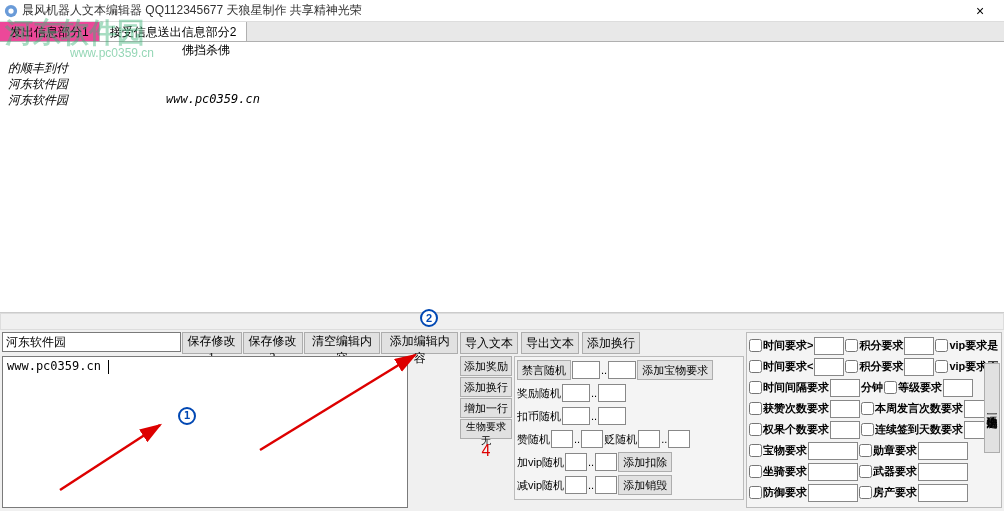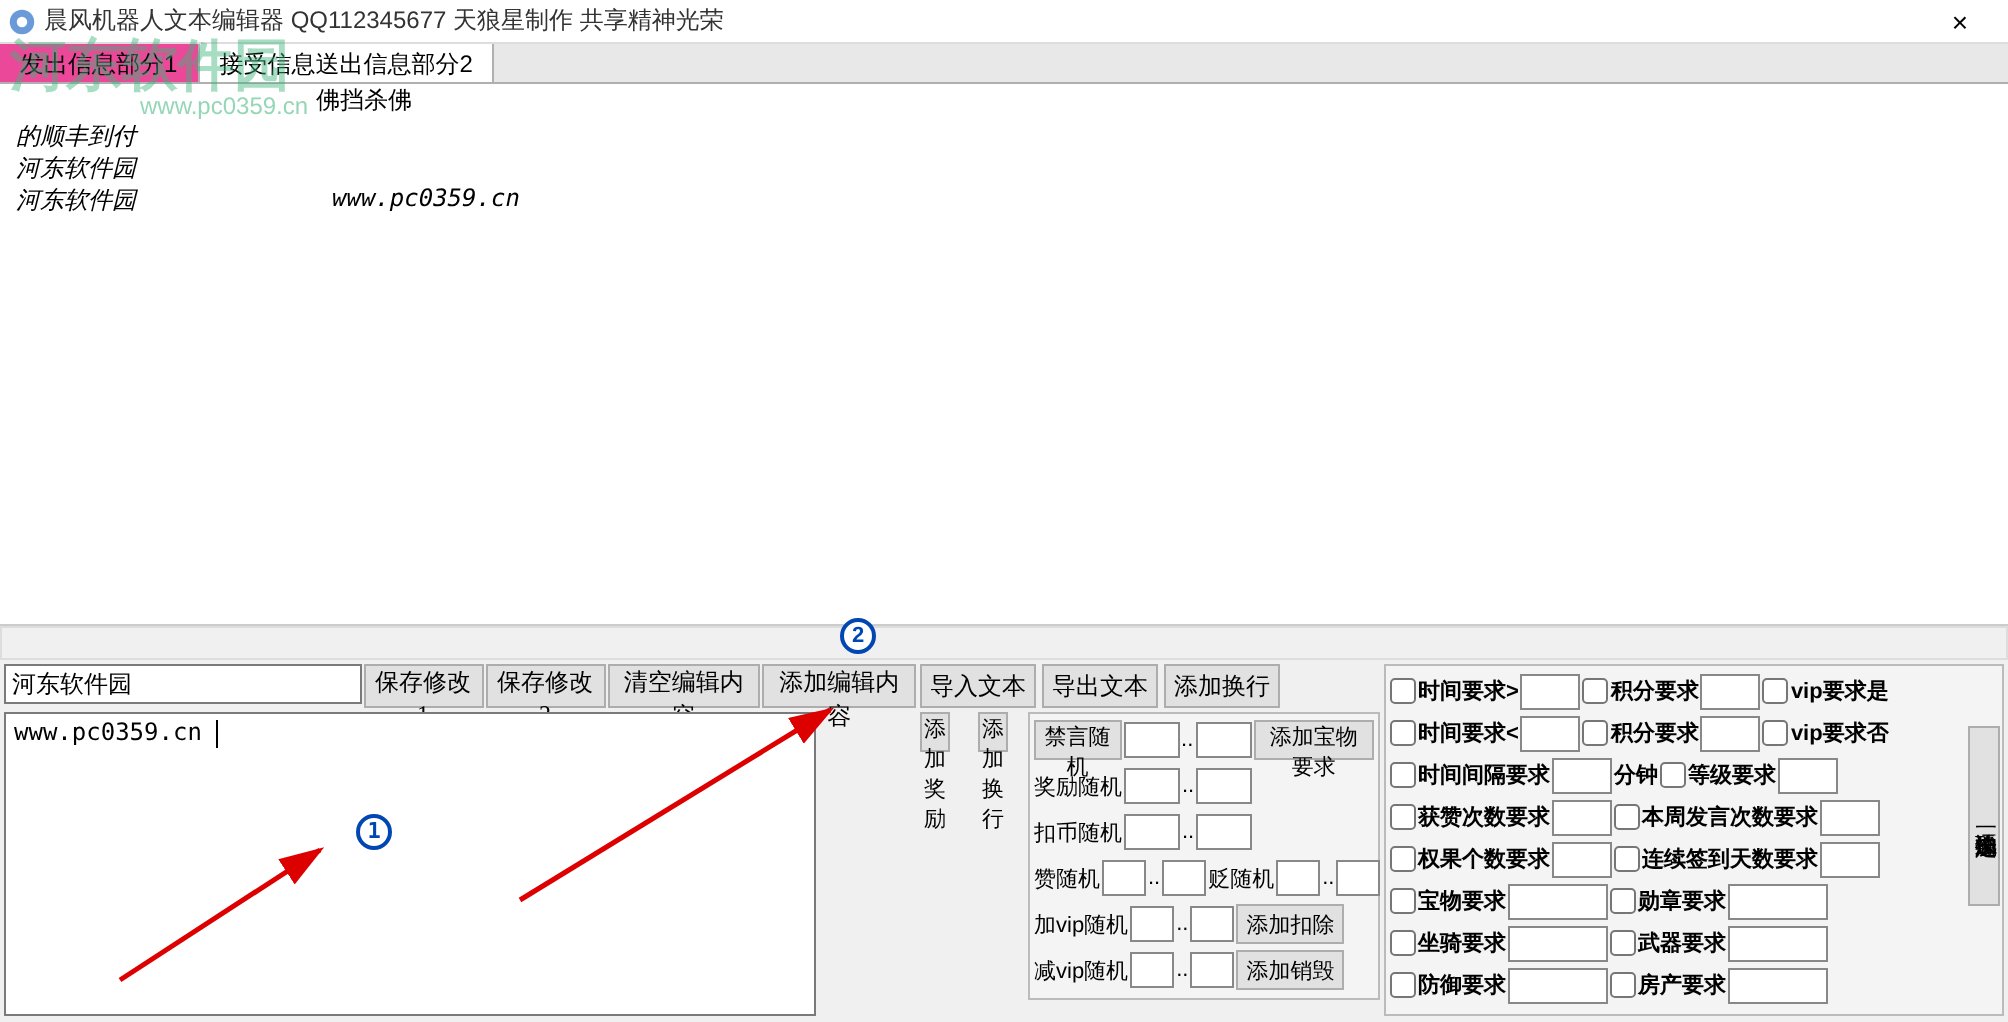--- a/index.html
+++ b/index.html
@@ -4,42 +4,42 @@
 <style>
 * { box-sizing: border-box; margin: 0; padding: 0; }
 body { font-family: "Microsoft YaHei", SimSun, sans-serif; font-size: 12px; background: #f0f0f0; width: 1004px; height: 511px; overflow: hidden; position: relative; }
 .titlebar { height: 22px; background: #fff; border-bottom: 1px solid #ddd; display: flex; align-items: center; padding: 0 4px; }
 .app-icon { width: 14px; height: 14px; margin-right: 4px; }
 .title-text { flex: 1; font-size: 12px; color: #333; }
 .close-btn { width: 40px; height: 20px; text-align: center; cursor: pointer; font-size: 14px; line-height: 20px; }
 .tabs { display: flex; background: #e8e8e8; border-bottom: 1px solid #b0b0b0; height: 20px; }
 .tab { padding: 2px 10px; border-right: 1px solid #b0b0b0; background: #ec4899; font-size: 12px; cursor: pointer; }
 .tab.active { background: #fff; }
-.content-top { background: #fff; height: 18px; padding: 0 0; display: flex; }
+.content-top { background: #fff; height: 18px; padding: 0 24px; display: flex; }
 .content-top .col1 { width: 158px; }
 .content-top .col2 { }
 .listview { background: #fff; height: 253px; border-bottom: 1px solid #ccc; overflow: auto; padding: 0 8px; font-family: SimSun, monospace; }
 .listrow { display: flex; height: 16px; font-style: italic; }
 .listrow .c1 { width: 158px; }
 .listrow .c2 { }
 .scrollbar-h { height: 17px; background: #f0f0f0; border: 1px solid #ddd; position: relative; }
 .marker { position: absolute; width: 18px; height: 18px; border-radius: 50%; border: 2px solid #0047b3; background: #fff; color: #0047b3; font-weight: bold; text-align: center; line-height: 14px; font-size: 11px; }
 .marker2 { left: 420px; top: 309px; }
 .lower { display: flex; padding: 2px; gap: 2px; }
 .left-col { width: 456px; }
 .row-btns { display: flex; gap: 1px; margin-bottom: 2px; }
 .txt-input { height: 20px; border: 1px solid #7a7a7a; padding: 0 3px; font-size: 12px; font-family: SimSun, monospace; }
 .txt-input.main { width: 192px; }
 .win-btn { height: 22px; border: 1px solid #adadad; background: #e1e1e1; font-size: 12px; padding: 0 4px; cursor: pointer; font-family: "Microsoft YaHei", SimSun; }
 .textarea-box { width: 406px; height: 152px; border: 1px solid #7a7a7a; background: #fff; padding: 2px 4px; font-family: SimSun, monospace; font-size: 12px; position: relative; }
 .marker1 { left: 175px; top: 50px; position: absolute; }
-.mid-col { width: 52px; display: flex; flex-direction: row; gap: 14px; padding-top: 24px; }
+.mid-col { width: 52px; display: flex; flex-direction: column; gap: 1px; padding-top: 24px; }
 .mid-col .win-btn { width: 52px; height: 20px; font-size: 11px; padding: 0 1px; }
 .red4 { color: #d00; text-align: center; font-size: 16px; margin-top: 2px; }
-.right-mid { width: 176px; padding-top: 0; border: 1px solid #bbb; background: #f4f4f4; padding: 2px; }
+.right-mid { width: 230px; padding-top: 0; border: 1px solid #bbb; background: #f4f4f4; padding: 2px; }
 .rm-row { display: flex; align-items: center; height: 22px; gap: 1px; margin-bottom: 1px; }
 .rm-label { font-size: 11px; white-space: nowrap; }
 .rm-input { width: 28px; height: 18px; border: 1px solid #888; font-size: 11px; }
 .rm-btn { height: 20px; border: 1px solid #adadad; background: #e1e1e1; font-size: 11px; padding: 0 4px; cursor: pointer; }
 .dots { font-size: 11px; }
 .far-right { flex: 1; border: 1px solid #bbb; background: #f4f4f4; padding: 2px; position: relative; }
 .fr-row { display: flex; align-items: center; height: 21px; gap: 1px; }
 .chk { width: 13px; height: 13px; }
 .fr-label { font-size: 11px; white-space: nowrap; font-weight: bold; }
 .fr-input { width: 30px; height: 18px; border: 1px solid #888; font-size: 11px; }

